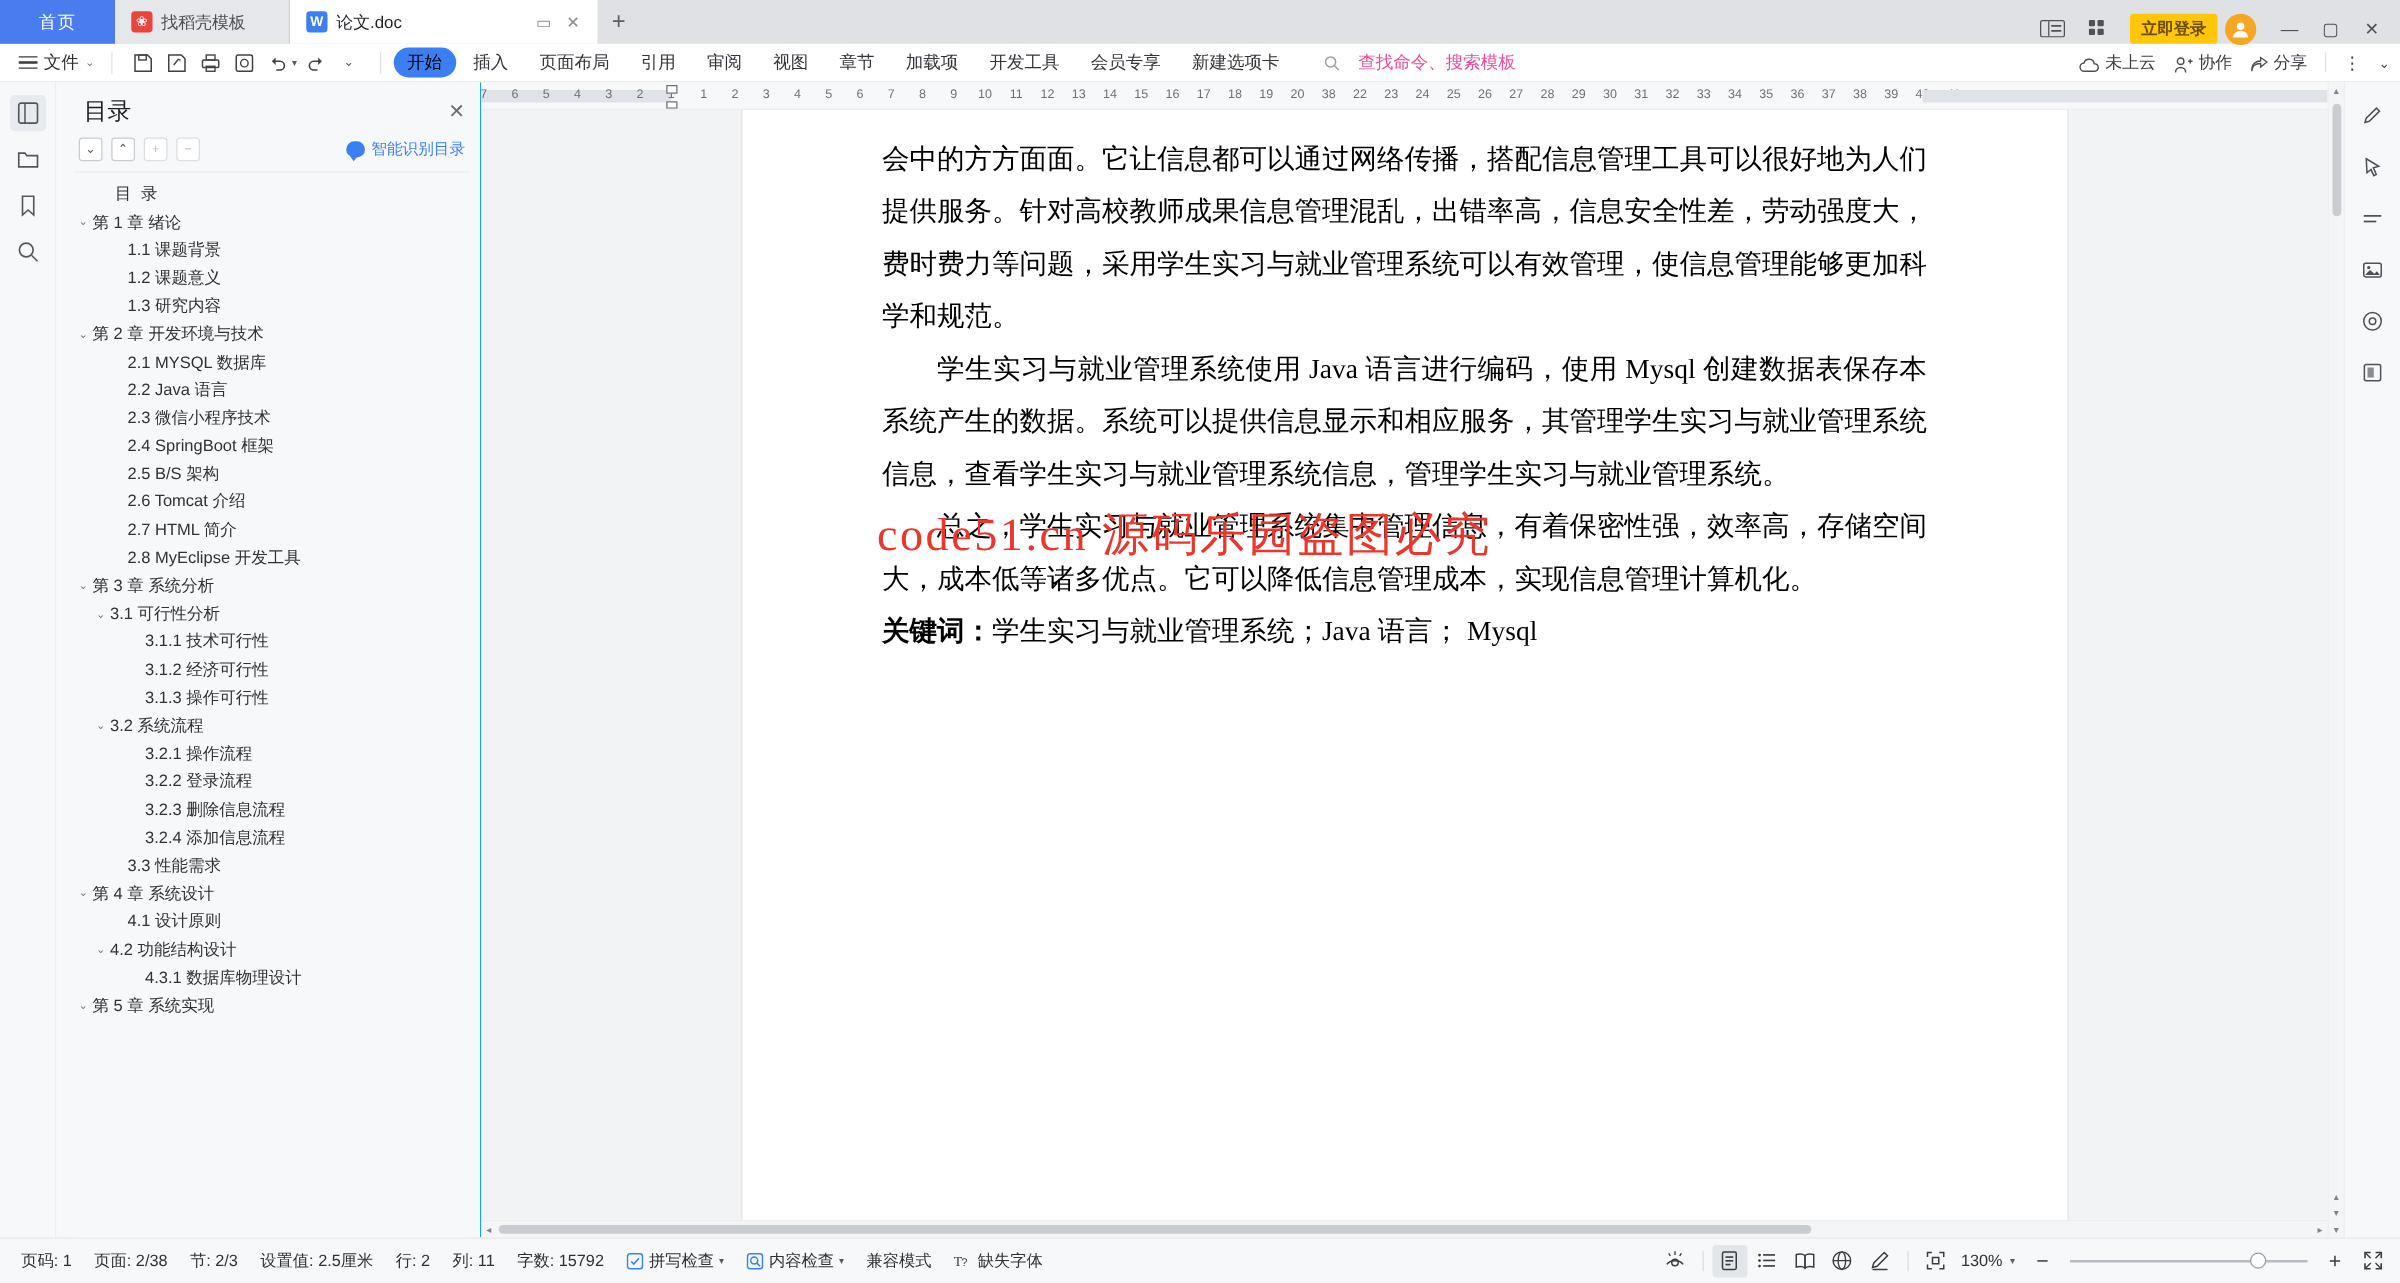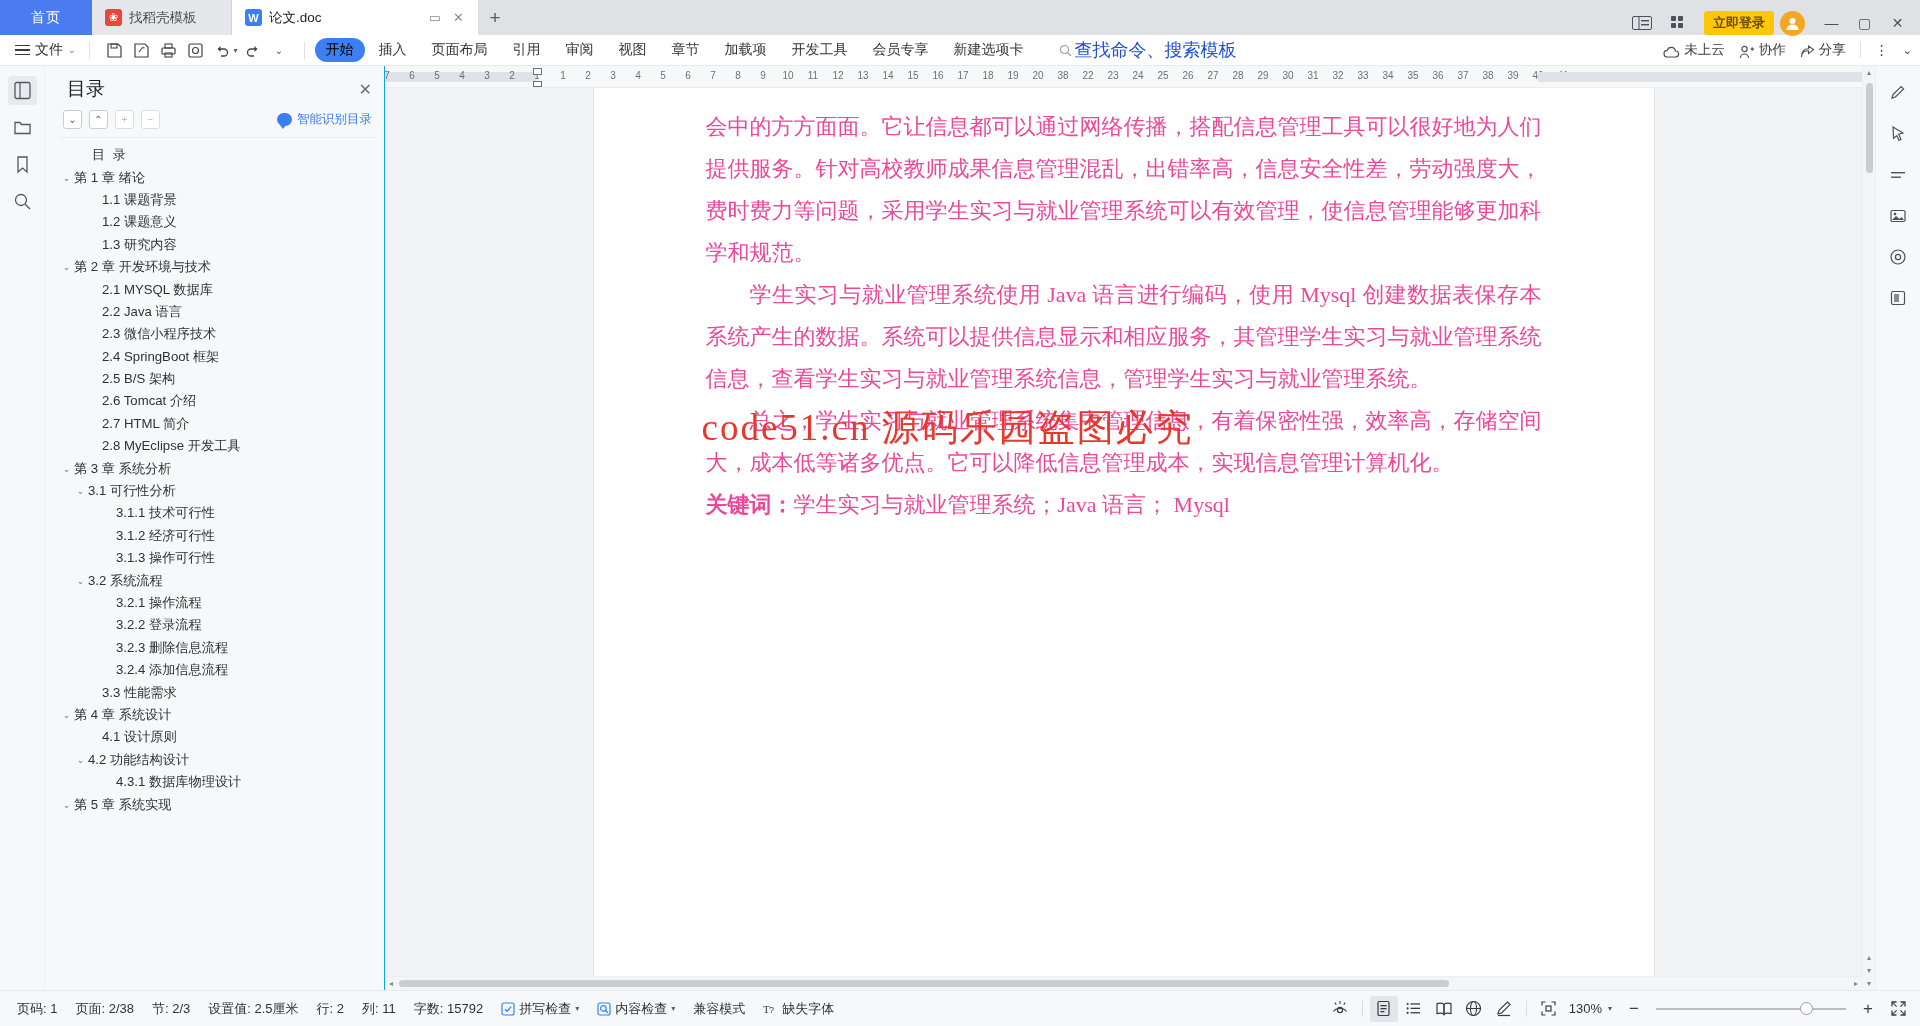--- a/index.html
+++ b/index.html
@@ -88,22 +88,22 @@
     justify-content: center; color: #3f4145; border-radius: 3px;
   }
   .vsep { width: 1px; height: 17px; background: #e0e1e4; margin: 0 6px; }
   .ribbon-tabs { display: flex; align-items: center; gap: 3px; margin-left: 4px; }
   .rtab {
     font-size: 14px; color: #33353a; padding: 3px 11px; border-radius: 13px;
     white-space: nowrap;
   }
   .rtab.active { background: #3b7ff2; color: #000000; }
   .ribbon-search {
-    display: flex; align-items: center; gap: 3px; margin-left: 24px;
-    font-size: 18px; color: #1d4ed8;
+    display: flex; align-items: center; gap: 15px; margin-left: 24px;
+    font-size: 14px; color: #ec4899;
   }
   .ribbon-right {
     margin-left: auto; display: flex; align-items: center; gap: 14px;
     padding-right: 8px; font-size: 13.5px; color: #3a3c40;
   }
   .rr-item { display: flex; align-items: flex-end; gap: 4px; }
   .rr-sep { width: 1px; height: 16px; background: #e0e1e4; }
 
   
   .main { flex: 1; display: flex; min-height: 0; background: #f2f3f5; }
@@ -191,21 +191,21 @@
     flex: 1; overflow: hidden; display: flex; justify-content: center;
     position: relative; background: #f2f3f5;
   }
   .page {
     width: 1060px; background: #ffffff; margin-top: 0px; position: relative;
     box-shadow: 0 0 0 1px #e2e4e7;
     padding: 18px 112px 0 112px;
   }
   .ptext {
     font-family: "Liberation Serif", "DejaVu Serif", serif;
-    font-size: 22px; line-height: 42px; color: #ec4899; text-align: justify;
+    font-size: 22px; line-height: 42px; color: #000000; text-align: justify;
   }
   .ptext p { margin: 0; }
   .indent { text-indent: 44px; }
   .kw { font-weight: bold; }
   .watermark {
     position: absolute; left: 108px; top: 315px; font-size: 37px;
     color: #e8372c; letter-spacing: 2px; white-space: nowrap;
     font-family: "Liberation Serif", serif; pointer-events: none;
   }
   

